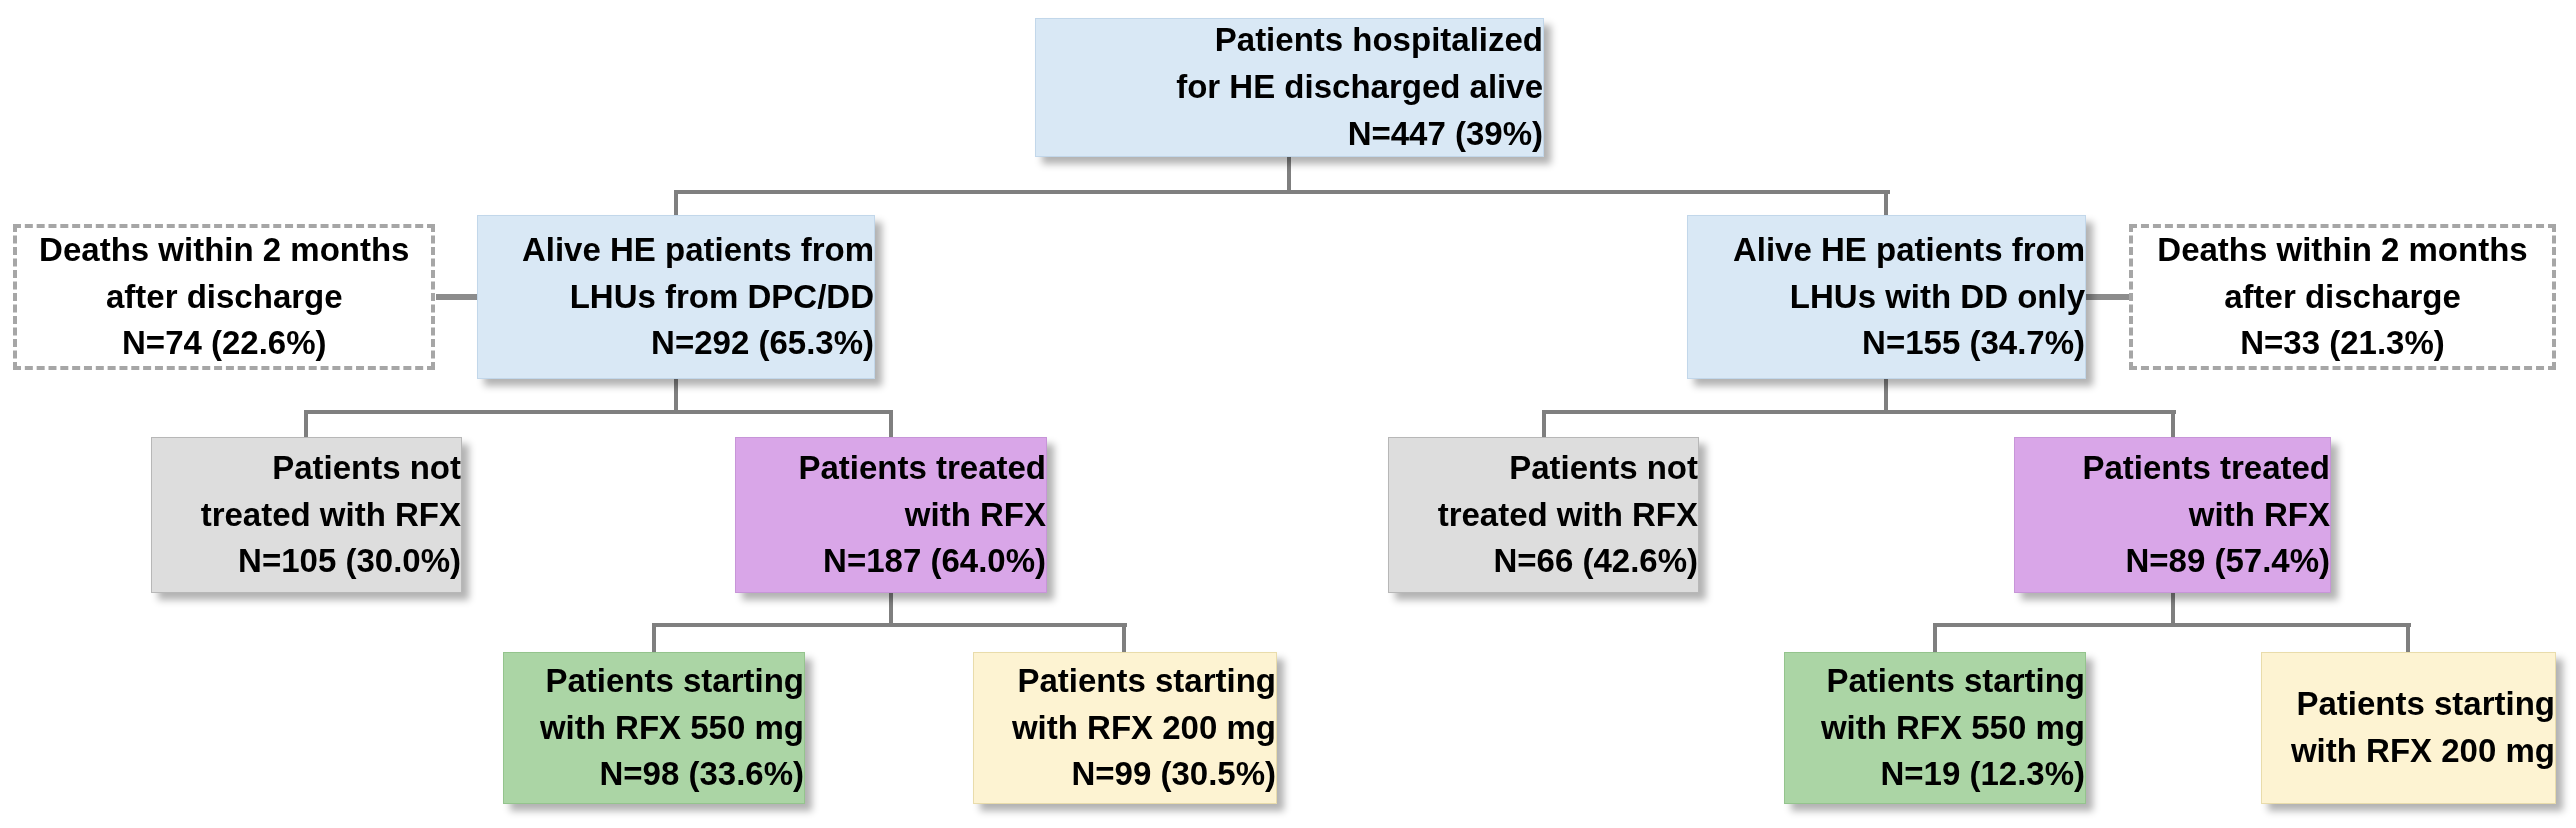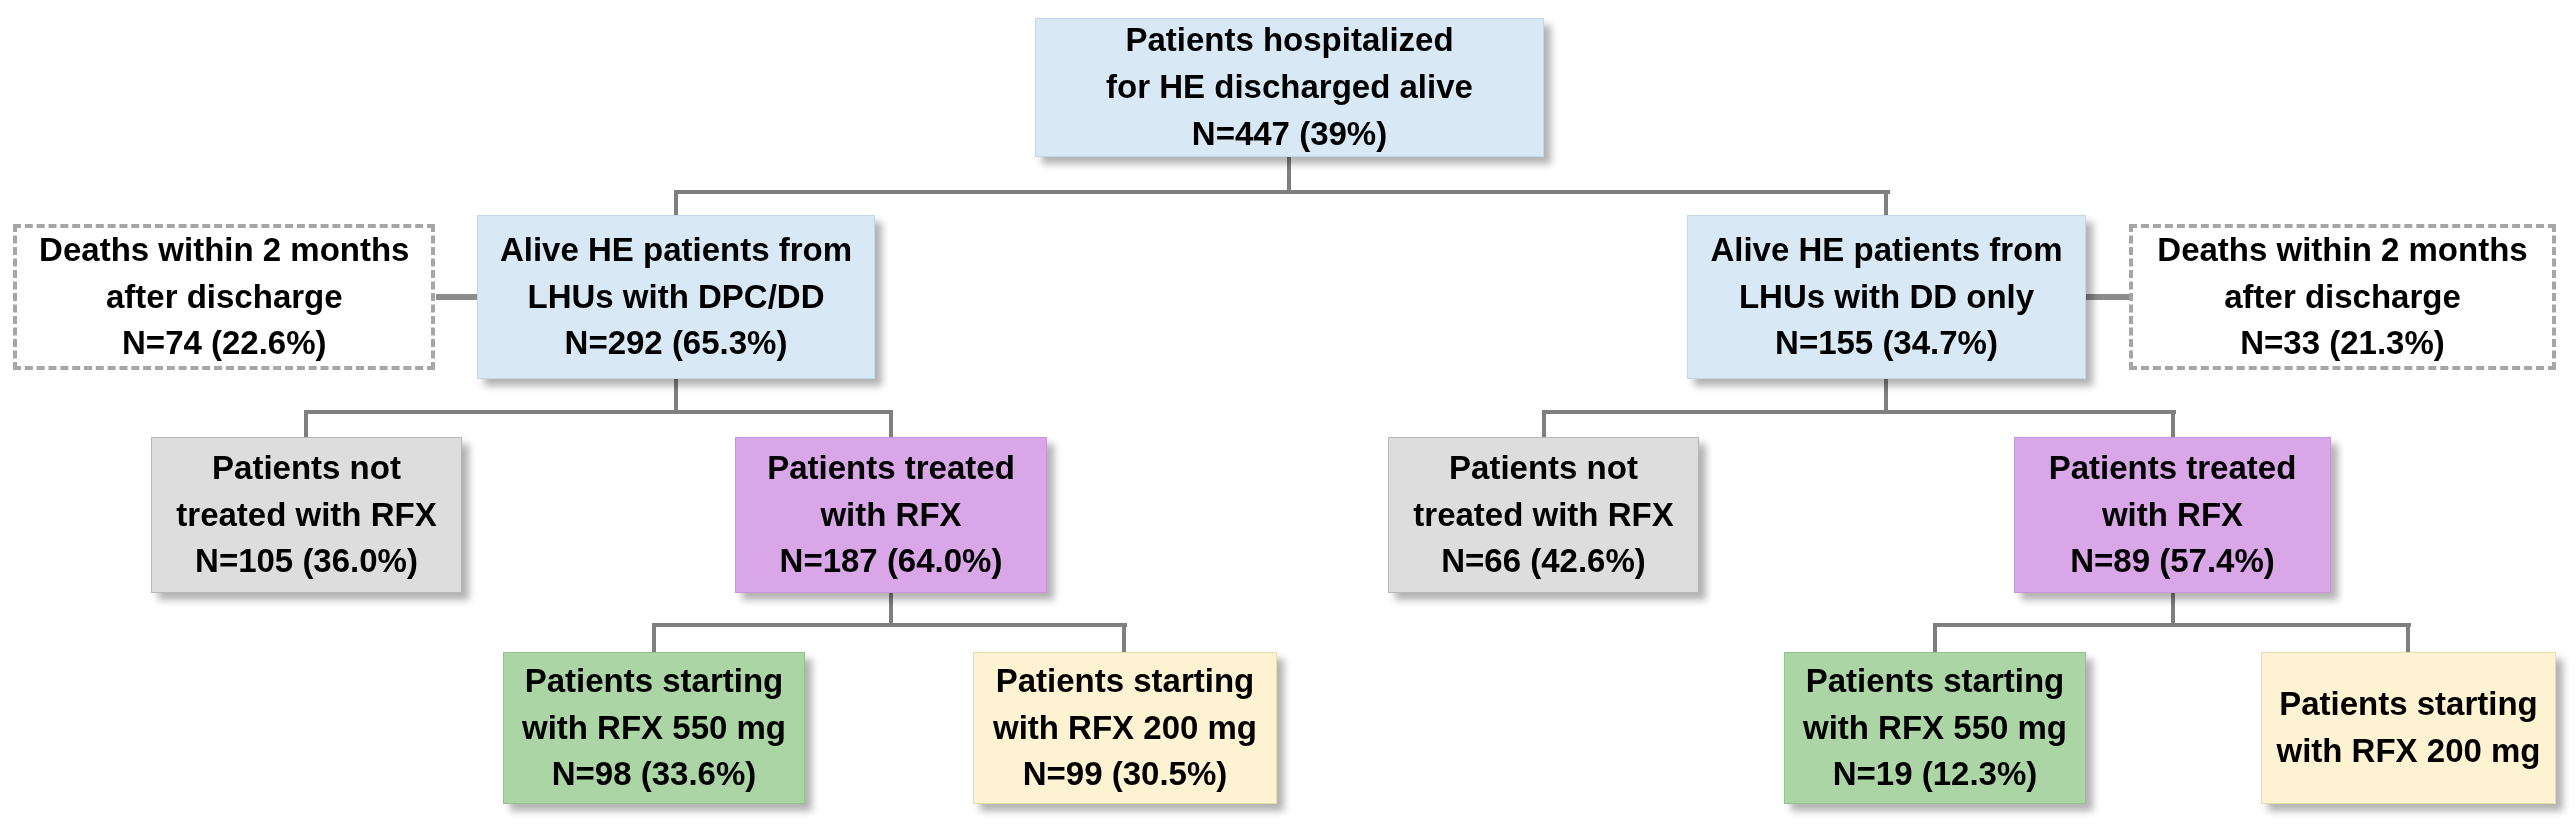--- a/index.html
+++ b/index.html
@@ -18,21 +18,21 @@
     display: flex;
     flex-direction: column;
     align-items: center;
     justify-content: center;
     text-align: center;
     font-size: 33px;
     line-height: 1.42;
     box-sizing: border-box;
   }
   .node span { display: block; white-space: nowrap; }
-  .solid { box-shadow: 7.2px 7.2px 7.2px rgba(0,0,0,0.30); }
+  .solid { box-shadow: 7.2px 7.2px 7.2px rgba(0,0,0,0.30); align-items: flex-end; }
   .blue   { border: 1.8px solid #c2d7ea; }
   .gray   { border: 1.8px solid #b7b7b7; }
   .purple { border: 1.8px solid #c795d8; }
   .green  { border: 1.8px solid #94c48d; }
   .yellow { border: 1.8px solid #e9dcab; }
   .dashed {
     border: 4.8px dashed #a6a6a6;
     background: #ffffff;
     text-align: center;
   }
@@ -82,40 +82,40 @@
   </div>
 
   <div class="node dashed" style="left: 13.3px; top: 224px; width: 422px; height: 146px; background-color: rgb(255, 255, 255);">
     <span>Deaths within 2 months</span>
     <span>after discharge</span>
     <span>N=74 (22.6%)</span>
   </div>
 
   <div class="node solid blue" style="left: 477px; top: 215px; width: 398px; height: 164px; background-color: rgb(217, 232, 245);">
     <span>Alive HE patients from</span>
-    <span>LHUs with DPC/DD</span>
+    <span>LHUs from DPC/DD</span>
     <span>N=292 (65.3%)</span>
   </div>
 
   <div class="node solid blue" style="left: 1687px; top: 215px; width: 399px; height: 164px; background-color: rgb(217, 232, 245);">
     <span>Alive HE patients from</span>
     <span>LHUs with DD only</span>
     <span>N=155 (34.7%)</span>
   </div>
 
   <div class="node dashed" style="left: 2129px; top: 224px; width: 427px; height: 146px; background-color: rgb(255, 255, 255);">
     <span>Deaths within 2 months</span>
     <span>after discharge</span>
     <span>N=33 (21.3%)</span>
   </div>
 
   <div class="node solid gray" style="left: 151px; top: 437px; width: 311px; height: 156px; background-color: rgb(221, 221, 221);">
     <span>Patients not</span>
     <span>treated with RFX</span>
-    <span>N=105 (36.0%)</span>
+    <span>N=105 (30.0%)</span>
   </div>
 
   <div class="node solid purple" style="left: 735px; top: 437px; width: 312px; height: 156px; background-color: rgb(217, 166, 232);">
     <span>Patients treated</span>
     <span>with RFX</span>
     <span>N=187 (64.0%)</span>
   </div>
 
   <div class="node solid gray" style="left: 1388px; top: 437px; width: 311px; height: 156px; background-color: rgb(221, 221, 221);">
     <span>Patients not</span>

